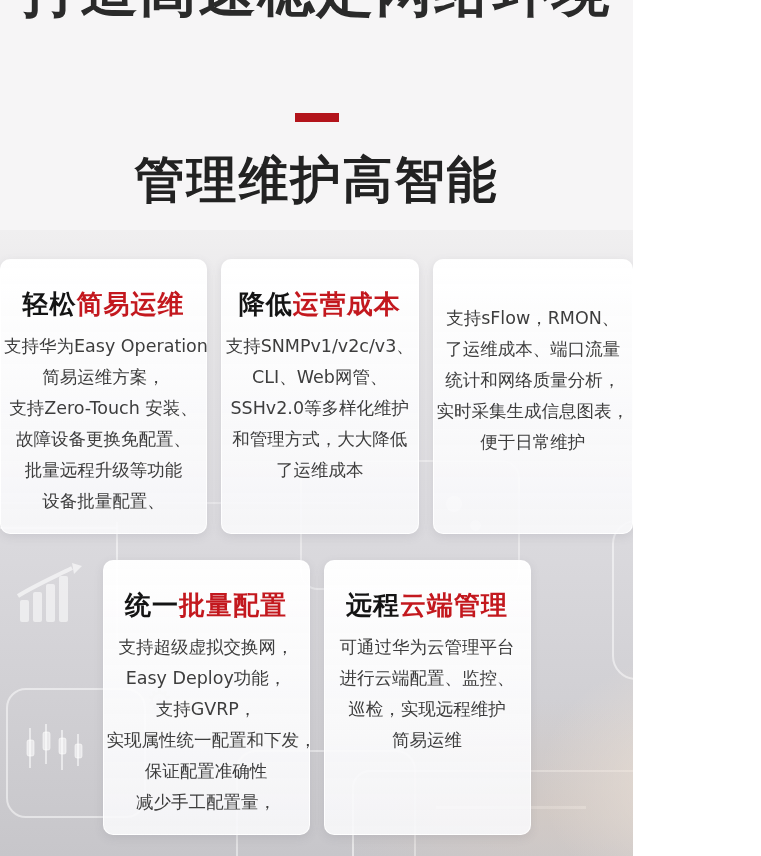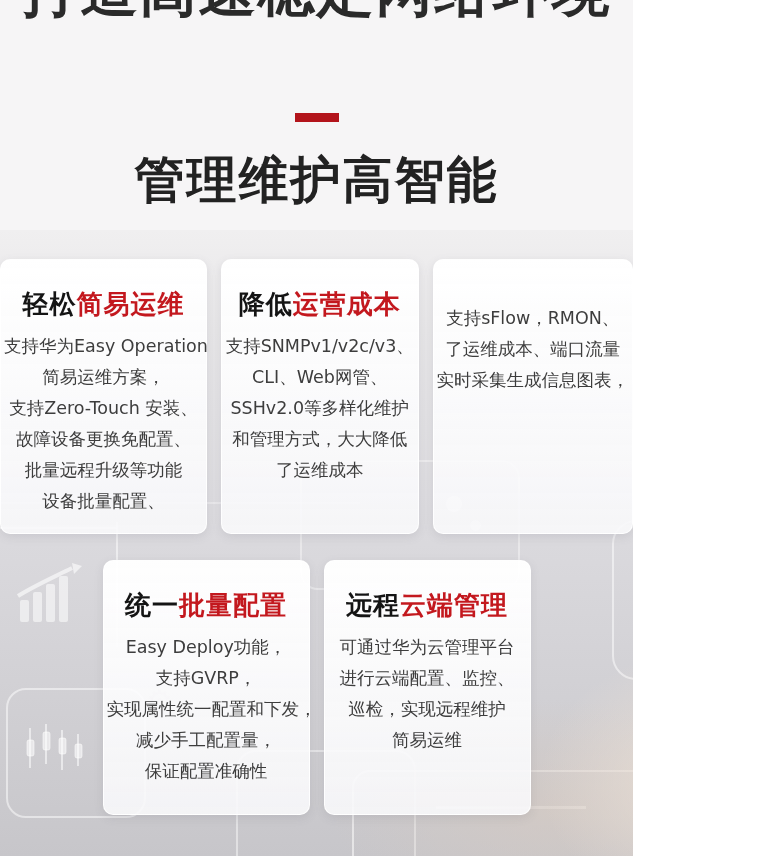--- a/index.html
+++ b/index.html
@@ -169,36 +169,39 @@
           <div class="card-line">SSHv2.0等多样化维护</div>
           <div class="card-line">和管理方式，大大降低</div>
           <div class="card-line">了运维成本</div>
         </div>
       </article>
 
       <article class="card">
         <div class="card-body">
           <div class="card-line">支持sFlow，RMON、</div>
           <div class="card-line">了运维成本、端口流量</div>
+          <div class="card-line">统计和网络质量分析，</div>
           <div class="card-line">实时采集生成信息图表，</div>
+          <div class="card-line">便于日常维护</div>
         </div>
       </article>
 
     </div>
 
     <div class="row row2">
 
       <article class="card">
         <h3 class="card-title"><span>统一</span><span class="accent">批量配置</span></h3>
         <div class="card-body">
+          <div class="card-line">支持超级虚拟交换网，</div>
           <div class="card-line">Easy Deploy功能，</div>
           <div class="card-line">支持GVRP，</div>
           <div class="card-line">实现属性统一配置和下发，</div>
+          <div class="card-line">保证配置准确性</div>
           <div class="card-line">减少手工配置量，</div>
-          <div class="card-line">保证配置准确性</div>
         </div>
       </article>
 
       <article class="card">
         <h3 class="card-title"><span>远程</span><span class="accent">云端管理</span></h3>
         <div class="card-body">
           <div class="card-line">可通过华为云管理平台</div>
           <div class="card-line">进行云端配置、监控、</div>
           <div class="card-line">巡检，实现远程维护</div>
           <div class="card-line">简易运维</div>

